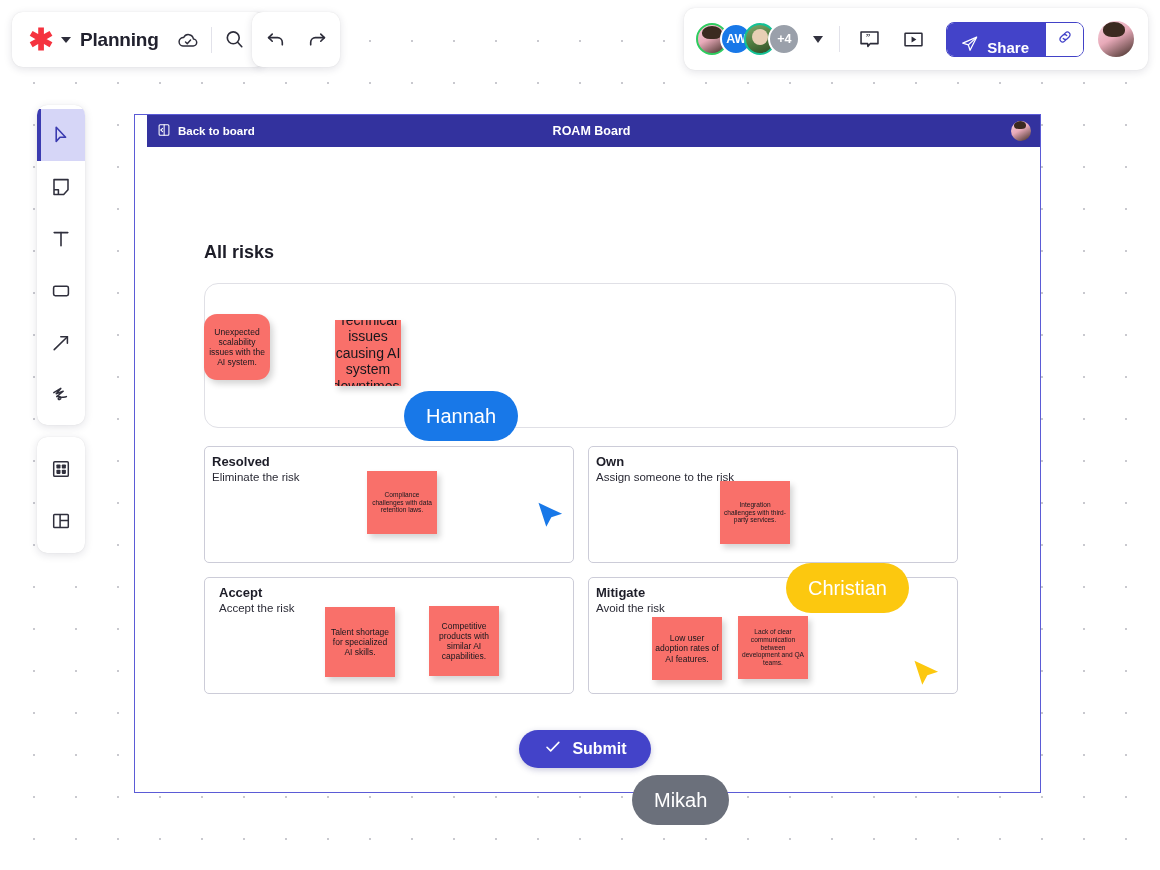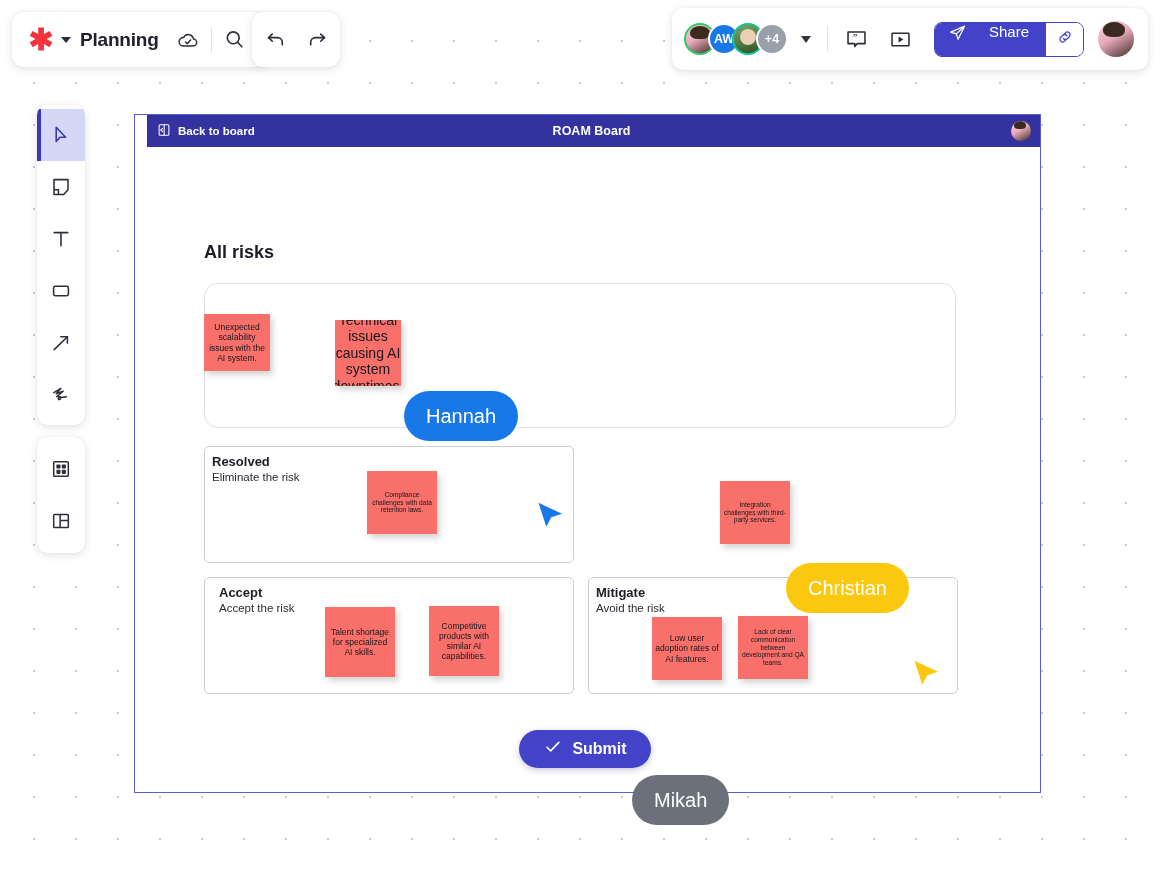--- a/index.html
+++ b/index.html
@@ -86,22 +86,22 @@
     border-top: 7px solid #32323f;
     cursor: pointer;
   }
   .share-group {
     display: flex; align-items: stretch; height: 35px;
     border-radius: 8px; overflow: hidden; margin-left: 6px;
     border: 1.5px solid #4242c7;
   }
   .share-btn {
     background: #4343c9; color: #fff;
-    display: flex; align-items: flex-start; gap: 22px;
-    padding: 0 16px 0 13px; font-size: 15px; font-weight: 400;
+    display: flex; align-items: flex-end; gap: 8px;
+    padding: 0 16px 0 13px; font-size: 15px; font-weight: 700;
     cursor: pointer;
   }
   .link-btn {
     background: #fff; width: 38px;
     display: flex; align-items: center; justify-content: center;
     cursor: pointer; border-left: 1.5px solid #4242c7;
   }
   .av-main {
     width: 36px; height: 36px; border-radius: 50%; margin-left: 14px;
     background: linear-gradient(150deg,#f6d3dd 0%,#e8aab9 45%,#3c2a22 100%);
@@ -377,35 +377,41 @@
       <div class="section-title">All risks</div>
 
       <div class="allrisks-box"></div>
 
       <div class="quad" id="quad-resolved">
         <div class="quad-head">
           <div class="quad-title">Resolved</div>
           <div class="quad-sub">Eliminate the risk</div>
         </div>
       </div>
+      <div class="quad" id="quad-own">
+        <div class="quad-head">
+          <div class="quad-title">Own</div>
+          <div class="quad-sub">Assign someone to the risk</div>
+        </div>
+      </div>
       <div class="quad" id="quad-accept">
         <div class="quad-head">
           <div class="quad-title">Accept</div>
           <div class="quad-sub">Accept the risk</div>
         </div>
       </div>
       <div class="quad" id="quad-mitigate">
         <div class="quad-head">
           <div class="quad-title">Mitigate</div>
           <div class="quad-sub">Avoid the risk</div>
         </div>
       </div>
 
       <div id="notes-layer">
-          <div class="sticky" style="left: 69px; top: 167px; width: 66px; height: 57px; font-size: 8.5px;">
+          <div class="sticky" style="left: 69px; top: 167px; width: 66px; height: 66px; font-size: 8.5px; border-radius: 13px;">
             <span>Unexpected scalability issues with the AI system.</span>
           </div>
           <div class="sticky" style="left: 170px; top: 173px; width: 66px; height: 66px; font-size: 14px; margin-left: 30px;">
             <span>Technical issues causing AI system downtimes.</span>
           </div>
           <div class="sticky" style="left: 232px; top: 324px; width: 70px; height: 63px; font-size: 6.6px;">
             <span>Compliance challenges with data retention laws.</span>
           </div>
           <div class="sticky" style="left: 585px; top: 334px; width: 70px; height: 63px; font-size: 6.6px;">
             <span>Integration challenges with third-party services.</span>

